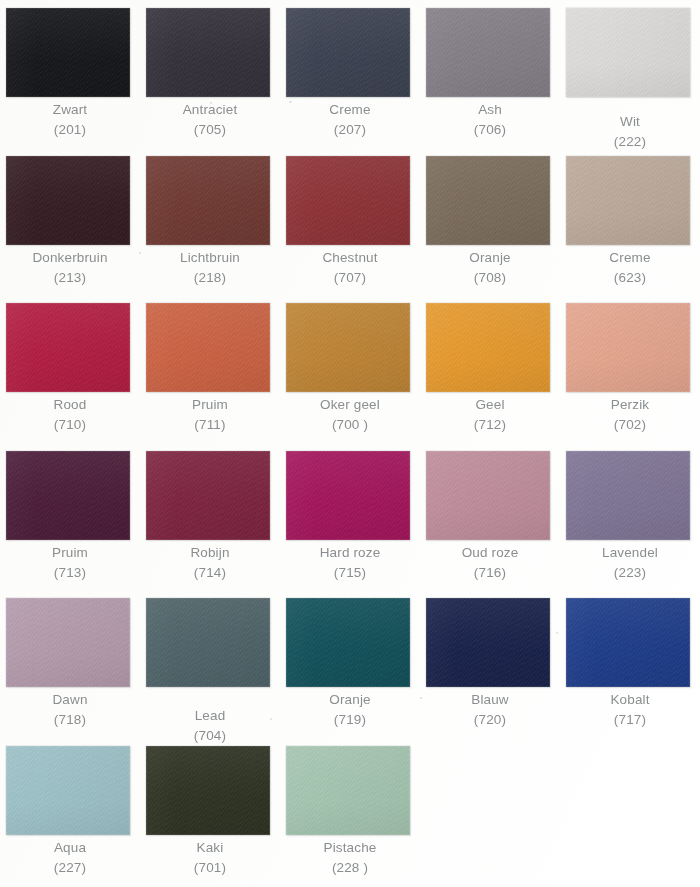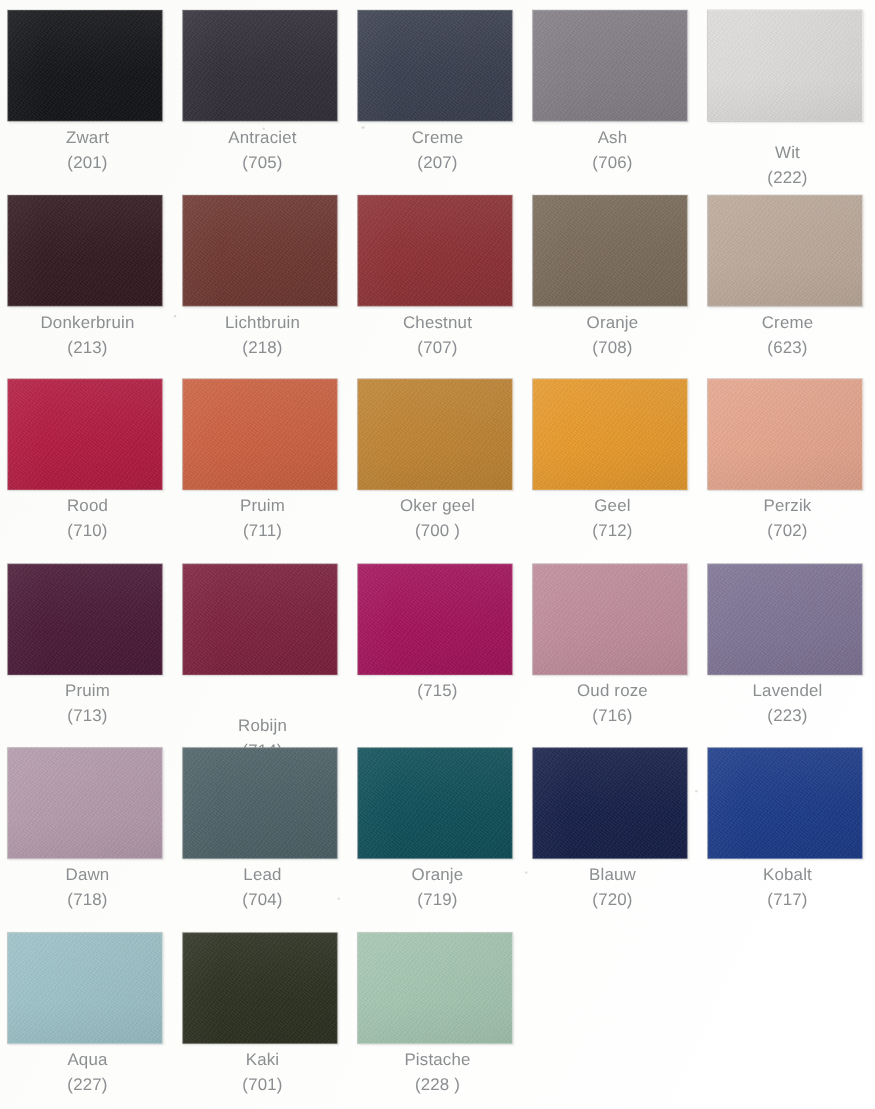--- a/index.html
+++ b/index.html
@@ -347,33 +347,34 @@
             <span class="caption-code">(713)</span>
           </div>
         </div>
         <div class="swatch-cell c1">
           <div class="chip">
             <div class="chip-color" style="background-color: rgb(126, 35, 64);"></div>
             <div class="chip-grain"></div>
             <div class="chip-shade"></div>
             <div class="chip-edge"></div>
           </div>
-          <div class="chip-caption" style="color: rgb(139, 142, 144); margin-top: 28px;">
+          <div class="chip-caption" style="color: rgb(139, 142, 144);">
             <span class="caption-name">Robijn</span>
             <span class="caption-code">(714)</span>
           </div>
         </div>
         <div class="swatch-cell c2">
           <div class="chip">
             <div class="chip-color" style="background-color: rgb(164, 20, 92);"></div>
             <div class="chip-grain"></div>
             <div class="chip-shade"></div>
             <div class="chip-edge"></div>
           </div>
           <div class="chip-caption" style="color: rgb(139, 142, 144);">
+            <span class="caption-name">Hard roze</span>
             <span class="caption-code">(715)</span>
           </div>
         </div>
         <div class="swatch-cell c3">
           <div class="chip">
             <div class="chip-color" style="background-color: rgb(192, 141, 156);"></div>
             <div class="chip-grain"></div>
             <div class="chip-shade"></div>
             <div class="chip-edge"></div>
           </div>
@@ -408,21 +409,21 @@
             <span class="caption-code">(718)</span>
           </div>
         </div>
         <div class="swatch-cell c1">
           <div class="chip">
             <div class="chip-color" style="background-color: rgb(78, 99, 104);"></div>
             <div class="chip-grain"></div>
             <div class="chip-shade"></div>
             <div class="chip-edge"></div>
           </div>
-          <div class="chip-caption" style="color: rgb(139, 142, 144);">
+          <div class="chip-caption" style="color: rgb(139, 142, 144); margin-top: 16px;">
             <span class="caption-name">Lead</span>
             <span class="caption-code">(704)</span>
           </div>
         </div>
         <div class="swatch-cell c2">
           <div class="chip">
             <div class="chip-color" style="background-color: rgb(17, 80, 90);"></div>
             <div class="chip-grain"></div>
             <div class="chip-shade"></div>
             <div class="chip-edge"></div>

